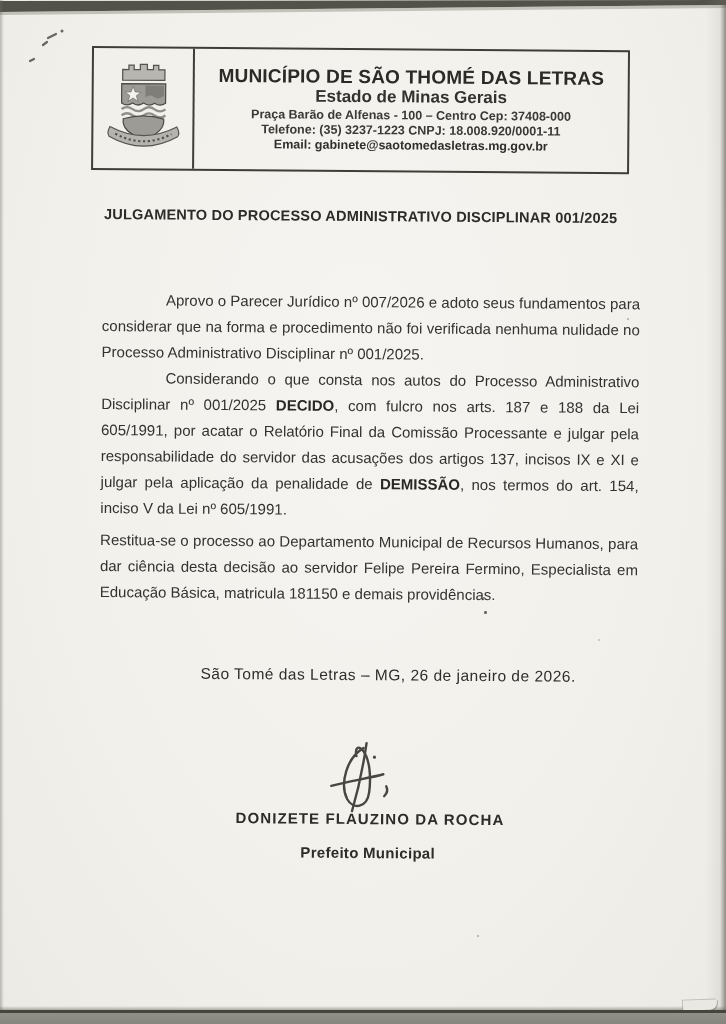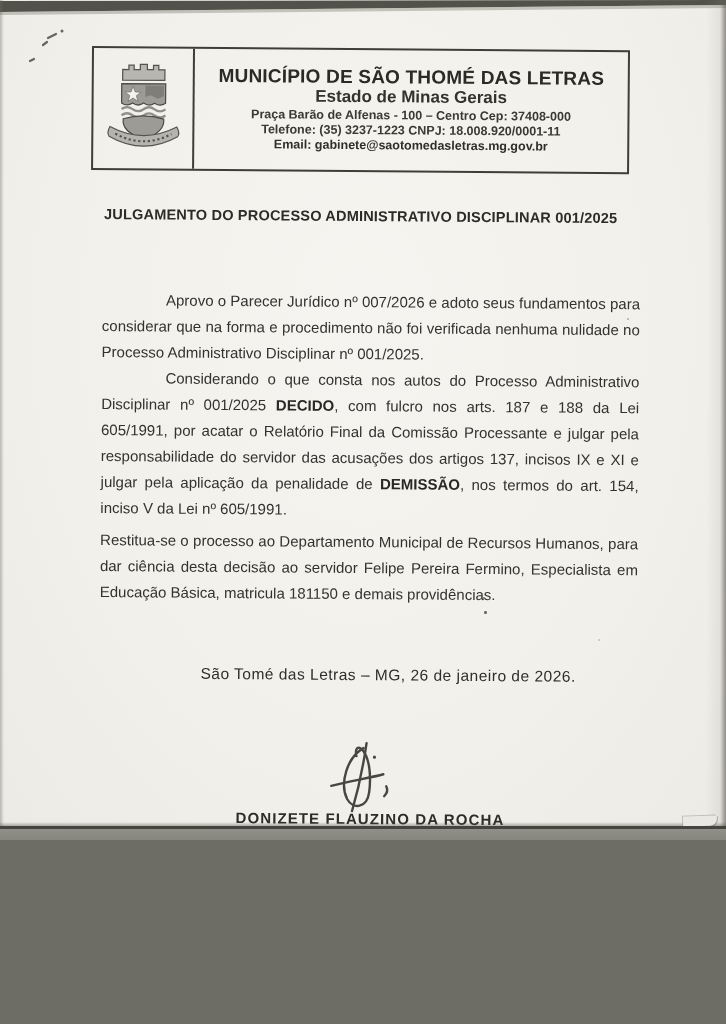--- a/index.html
+++ b/index.html
@@ -1,17 +1,17 @@
 <!DOCTYPE html>
 <html><head>
 <meta charset="utf-8">
 <style>
   html,body { margin:0; padding:0; background:#6e6d65; }
   .scan {
-    position:relative; width:726px; height:840px; overflow:hidden;
+    position:relative; width:726px; height:1024px; overflow:hidden;
     background: radial-gradient(ellipse at 50% 38%, #f5f4f0 0%, #f1f0eb 62%, #eceae5 100%);
     font-family:"Liberation Sans","DejaVu Sans",sans-serif;
     color:#34332f;
   }
   .rotated { position:absolute; inset:0; transform:rotate(0.45deg); transform-origin:100px 50px; }
 
   
   .letterhead { position:absolute; left:92px; top:46px; width:538px; height:124px;
     border:2px solid #3e3d38; box-sizing:border-box; display:flex; }
   .crest-cell { width:101px; border-right:2px solid #3e3d38; box-sizing:border-box;

